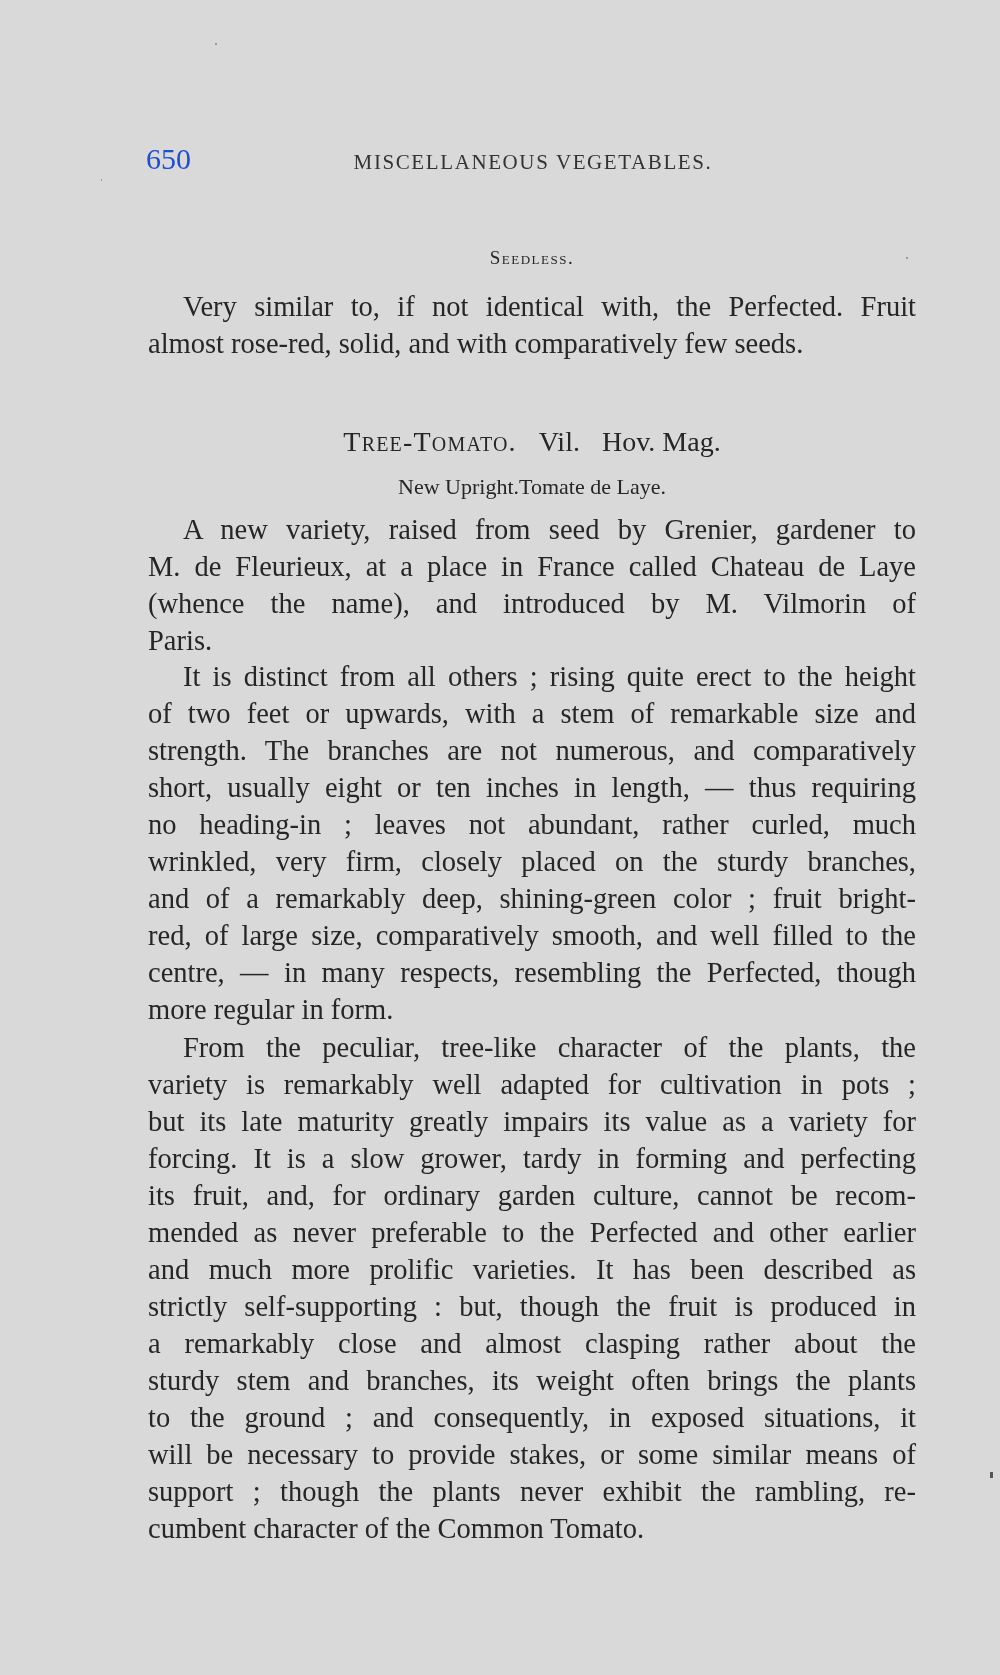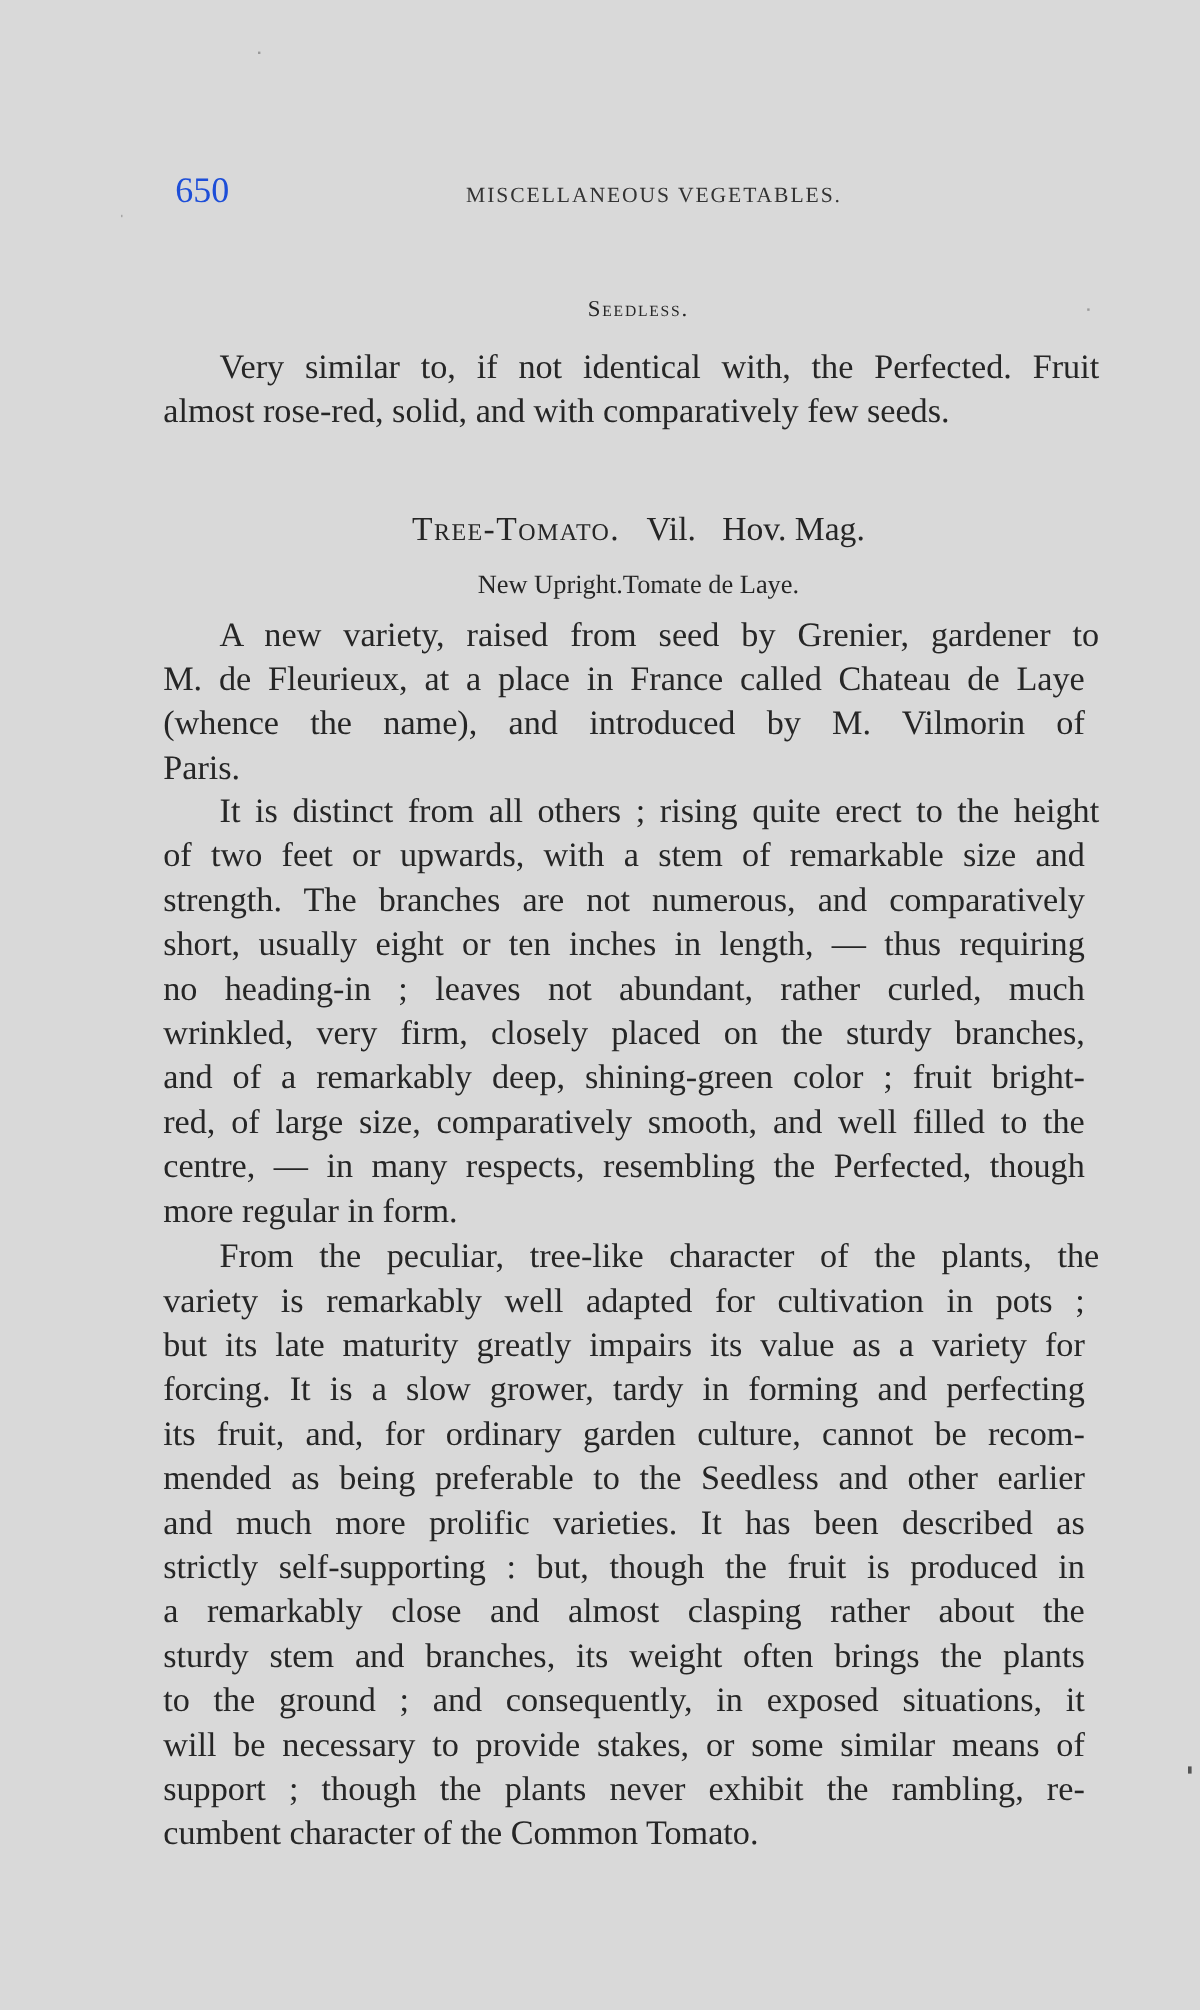--- a/index.html
+++ b/index.html
@@ -6,32 +6,32 @@
   body {
     width: 1000px; height: 1675px;
     background: #d9d9d9;
     position: relative;
     overflow: hidden;
     font-family: "Liberation Serif", "DejaVu Serif", serif;
     color: #262626;
   }
   .abs { position: absolute; white-space: nowrap; }
   .pageno { left: 146px; top: 141px; font-size: 30px; line-height: 36px; color: #1d4ed8; }
-  .runhead { left: 364px; width: 362px; top: 150px; font-size: 18px; line-height: 24px;
+  .runhead { left: 352px; width: 362px; top: 150px; font-size: 21px; line-height: 24px;
              letter-spacing: 1.6px; text-align: center; color: #333; }
   .center { left: 148px; width: 768px; text-align: center; }
   .sc { font-variant: small-caps; }
   .h-seedless { top: 240px; font-size: 19px; line-height: 36px; letter-spacing: 1.5px; }
   .h-tree { top: 424px; font-size: 28px; line-height: 36px; }
   .h-tree .sc { letter-spacing: 1.2px; }
   .h-tree .it { margin-left: 22px; }
   .syn { top: 472px; font-size: 22px; line-height: 30px; }
   .syn span + span { }
   .line {
-    position: absolute; left: 136px; width: 768px;
+    position: absolute; left: 148px; width: 768px;
     font-size: 28.5px; line-height: 37px; height: 37px;
     white-space: nowrap; text-align: justify; text-align-last: justify;
     color: #262626;
   }
   .line.indent { left: 183px; width: 733px; }
   .line.last { text-align: left; text-align-last: left; }
   .speck { position: absolute; background: #9a9a9a; }
 </style>
 </head>
 <body>
@@ -71,21 +71,21 @@
   <div class="line" style="top:954px">centre, — in many respects, resembling the Perfected, though</div>
   <div class="line last" style="top:991px">more regular in form.</div>
 </div>
 
 <div>
   <div class="line indent" style="top:1029px">From the peculiar, tree-like character of the plants, the</div>
   <div class="line" style="top:1066px">variety is remarkably well adapted for cultivation in pots ;</div>
   <div class="line" style="top:1103px">but its late maturity greatly impairs its value as a variety for</div>
   <div class="line" style="top:1140px">forcing.   It is a slow grower, tardy in forming and perfecting</div>
   <div class="line" style="top:1177px">its fruit, and, for ordinary garden culture, cannot be recom-</div>
-  <div class="line" style="top:1214px">mended as being preferable to the Seedless and other earlier</div>
+  <div class="line" style="top:1214px">mended as never preferable to the Perfected and other earlier</div>
   <div class="line" style="top:1251px">and much more prolific varieties.   It has been described as</div>
   <div class="line" style="top:1288px">strictly self-supporting : but, though the fruit is produced in</div>
   <div class="line" style="top:1325px">a remarkably close and almost clasping rather about the</div>
   <div class="line" style="top:1362px">sturdy stem and branches, its weight often brings the plants</div>
   <div class="line" style="top:1399px">to the ground ; and consequently, in exposed situations, it</div>
   <div class="line" style="top:1436px">will be necessary to provide stakes, or some similar means of</div>
   <div class="line" style="top:1473px">support ; though the plants never exhibit the rambling, re-</div>
   <div class="line last" style="top:1510px">cumbent character of the Common Tomato.</div>
 </div>
 

